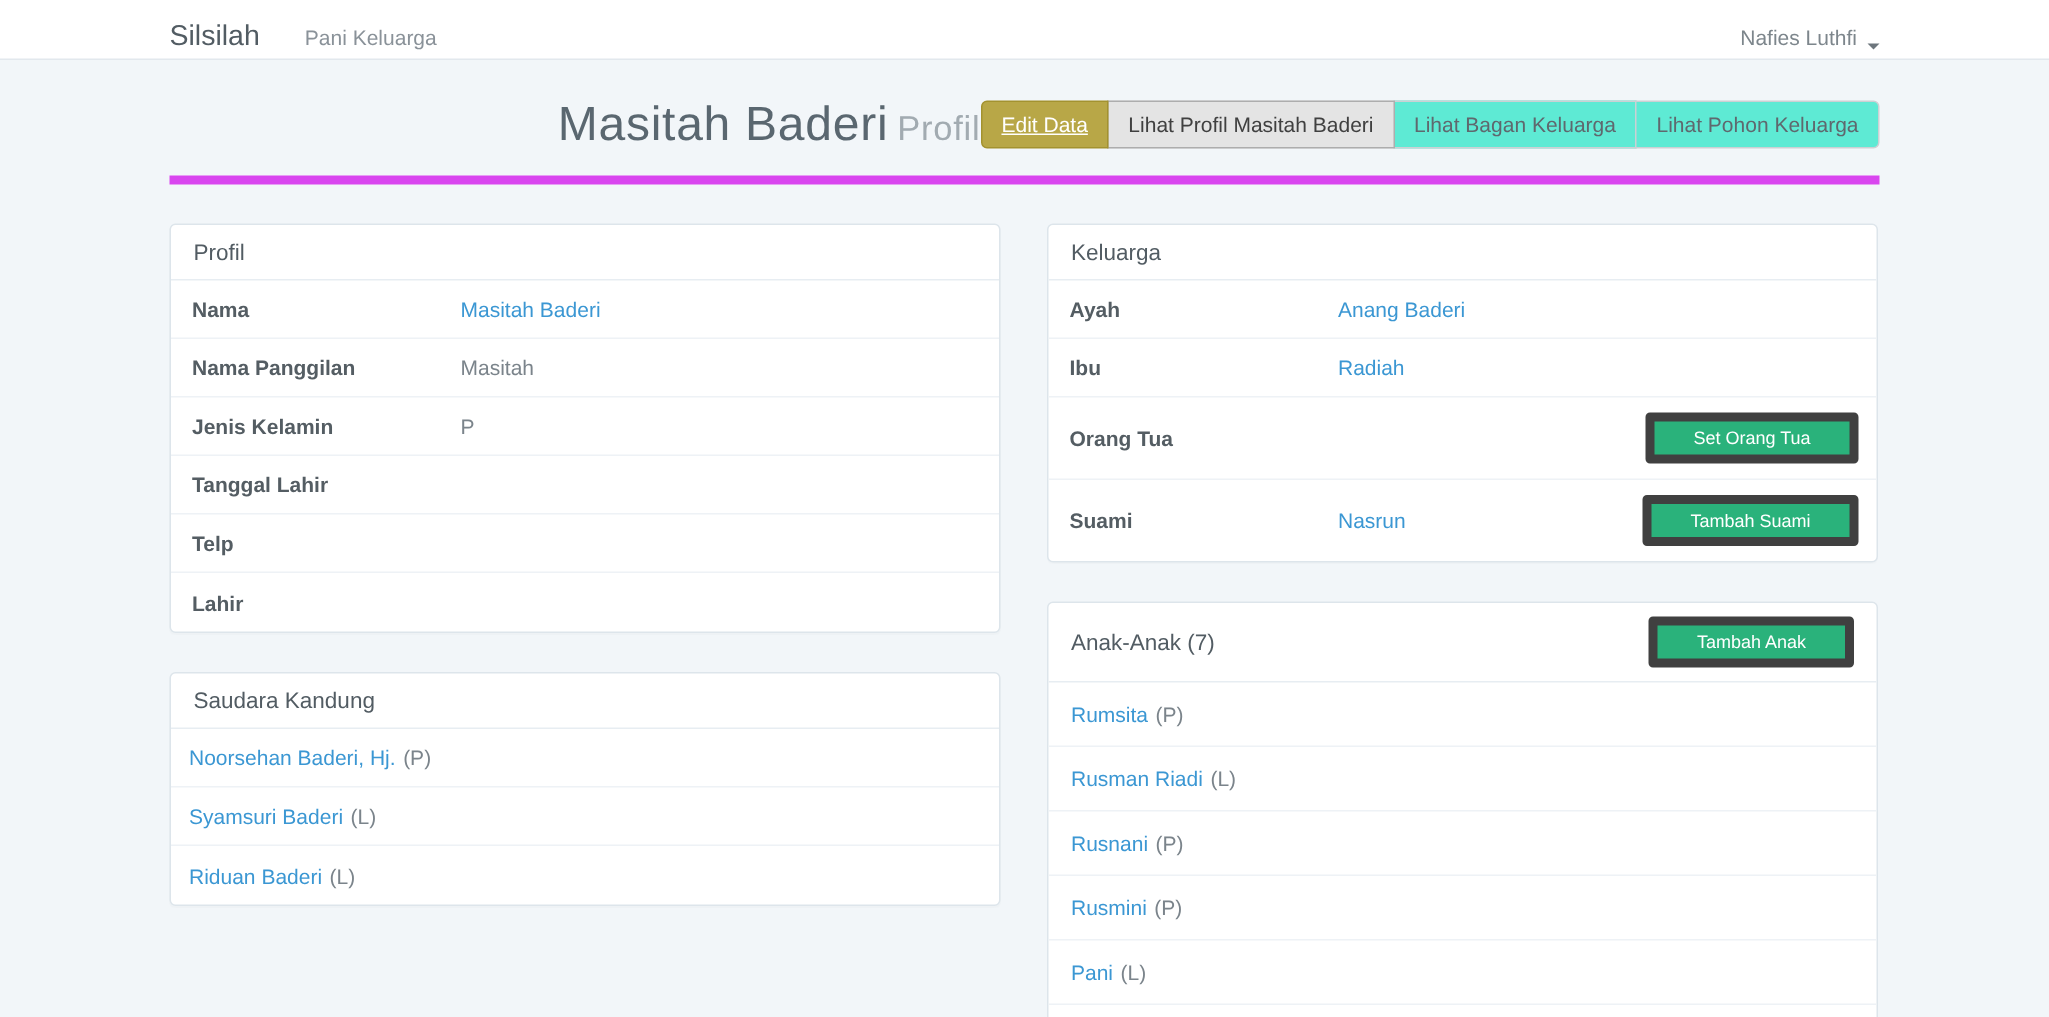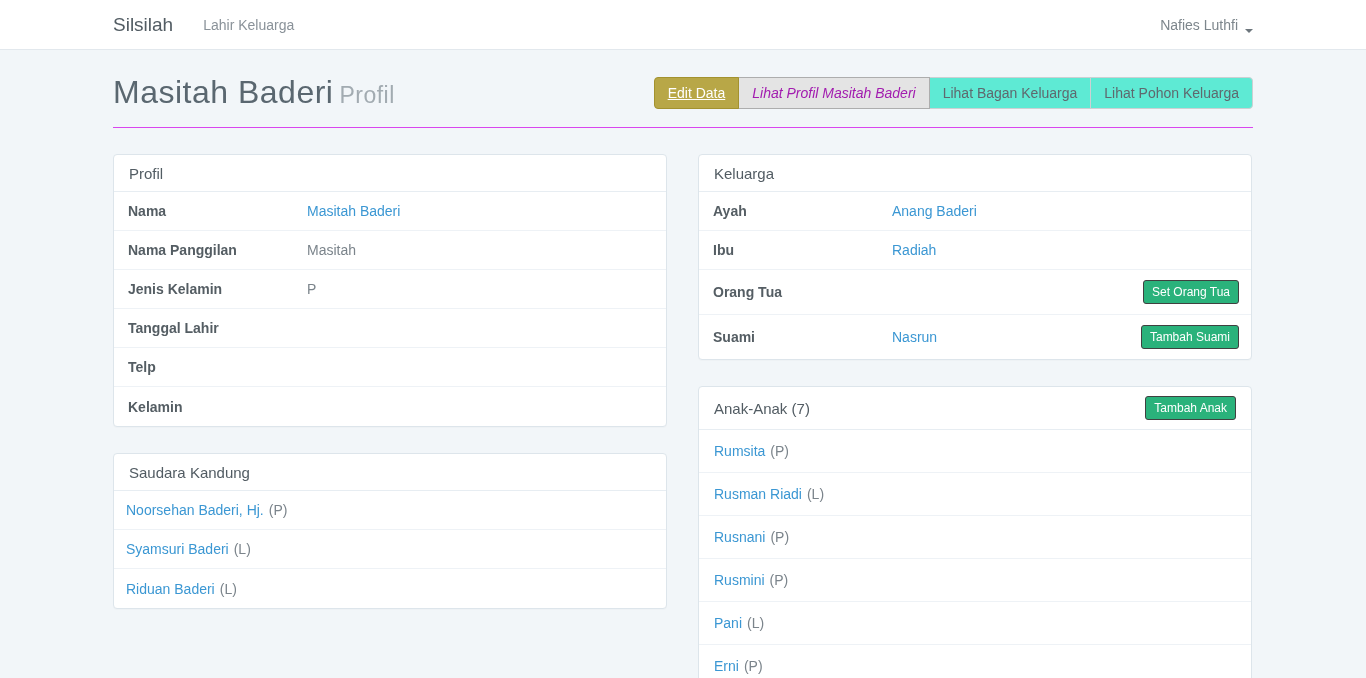--- a/index.html
+++ b/index.html
@@ -6,40 +6,40 @@
   html,body { width:1366px; height:678px; overflow:hidden; }
   body {
     background:#f2f6f9;
     font-family:"Liberation Sans", sans-serif;
     font-size:14px;
     color:#6d767d;
   }
   .container { width:1140px; margin:0 auto; }
 
   
-  .navbar { height:50px; background:#ffffff; border-bottom:1px solid #e2e8ed; }
+  .navbar { height:40px; background:#ffffff; border-bottom:1px solid #e2e8ed; }
   .nav-inner { display:flex; align-items:center; height:50px; }
   .brand { font-size:19px; color:#525c63; text-decoration:none; margin-right:30px; cursor:pointer; }
   .nav-link { font-size:14px; color:#8a9299; text-decoration:none; cursor:pointer; }
   .user-menu { margin-left:auto; display:flex; align-items:flex-end; gap:7px; color:#7d868c; cursor:pointer; }
   .caret { width:0; height:0; border-left:4px solid transparent; border-right:4px solid transparent; border-top:4px solid #6d767d; display:inline-block; }
 
   
-  .page-header { display:flex; justify-content:space-between; align-items:center;
-    margin-top:24px; padding-bottom:16px; border-bottom:1px solid #d946ef; }
+  .page-header { display:flex; justify-content:flex-end; align-items:center;
+    margin-top:24px; padding-bottom:16px; border-bottom:6px solid #d946ef; }
   h1 { font-size:32px; font-weight:normal; color:#5a6770; letter-spacing:.5px; }
   h1 .subtitle { font-size:23px; color:#a2abb1; margin-left:6px; }
 
   .btn-group { display:flex; }
   .btn { font-size:14px; padding:7px 13px; border:1px solid #ccd0d3; background:#5eead4; color:#5f686e;
     cursor:pointer; margin-left:-1px; font-family:inherit; white-space:nowrap; }
   .btn:first-child { border-radius:4px 0 0 4px; margin-left:0; }
   .btn:last-child { border-radius:0 4px 4px 0; }
   .btn-olive { background:#b8a747; border-color:#a3922f; color:#fff; position:relative; z-index:2;text-decoration:underline; }
-  .btn-gray-active { background:#e4e4e4; border-color:#adadad; color:#a21caf; position:relative; z-index:1;font-style:italic; }
+  .btn-gray-active { background:#e4e4e4; border-color:#adadad; color:#404040; position:relative; z-index:1; }
 
   
   .columns { display:flex; gap:31px; margin-top:26px; }
   .col { width:554px; flex:0 0 554px; }
   .panel { background:#fff; border:1px solid #dde5eb; border-radius:4px; margin-bottom:26px;
     box-shadow:0 1px 1px rgba(0,0,0,.02); overflow:hidden; }
   .panel-heading { padding:9px 15px; font-size:15px; color:#525c63;
     border-bottom:1px solid #e7edf2; display:flex; justify-content:space-between; align-items:center; min-height:37px; }
 
   .trow { display:flex; align-items:center; padding:10px 12px; border-bottom:1px solid #eef2f6; min-height:39px; }
@@ -47,30 +47,30 @@
   .tlabel { width:181px; flex:0 0 181px; font-weight:bold; color:#545d63; padding-left:2px; }
   .tvalue { flex:1 1 auto; }
   .muted { color:#7b848b; }
   a.link { color:#3b97d3; text-decoration:none; cursor:pointer; }
 
   .lrow { display:flex; align-items:center; padding:12px 15px; border-bottom:1px solid #eef2f6; min-height:43px; gap:5px; }
   .lrow:last-child { border-bottom:none; }
   .lrow.rows-keep-border { border-bottom:1px solid #eef2f6; }
   .gender { color:#7b848b; }
 
-  .btn-green { background:#2ab27b; border:1px solid #404040; color:#fff; font-size:12px;
-    padding:4px 8px; border-radius:3px; cursor:pointer; font-family:inherit; margin-left:auto; white-space:nowrap; }
+  .btn-green { background:#2ab27b; border:6px solid #404040; color:#fff; font-size:12px;
+    padding:4px 26px; border-radius:3px; cursor:pointer; font-family:inherit; margin-left:auto; white-space:nowrap; }
 </style>
 </head>
 <body>
 
 <nav class="navbar">
   <div class="container nav-inner">
     <a class="brand">Silsilah</a>
-    <a class="nav-link">Lahir Keluarga</a>
+    <a class="nav-link">Pani Keluarga</a>
     <div class="user-menu">
       <span>Nafies Luthfi</span>
       <span class="caret"></span>
     </div>
   </div>
 </nav>
 
 <div class="container">
 
   <div class="page-header">
@@ -107,21 +107,21 @@
         </div>
         <div class="trow">
           <div class="tlabel">Tanggal Lahir</div>
           <div class="tvalue muted"></div>
         </div>
         <div class="trow">
           <div class="tlabel">Telp</div>
           <div class="tvalue muted"></div>
         </div>
         <div class="trow">
-          <div class="tlabel">Kelamin</div>
+          <div class="tlabel">Lahir</div>
           <div class="tvalue muted"></div>
         </div>
       </div>
 
       <div class="panel">
         <div class="panel-heading">
           <span>Saudara Kandung</span>
         </div>
         <div class="trow">
           <a class="link">Noorsehan Baderi, Hj.</a>

